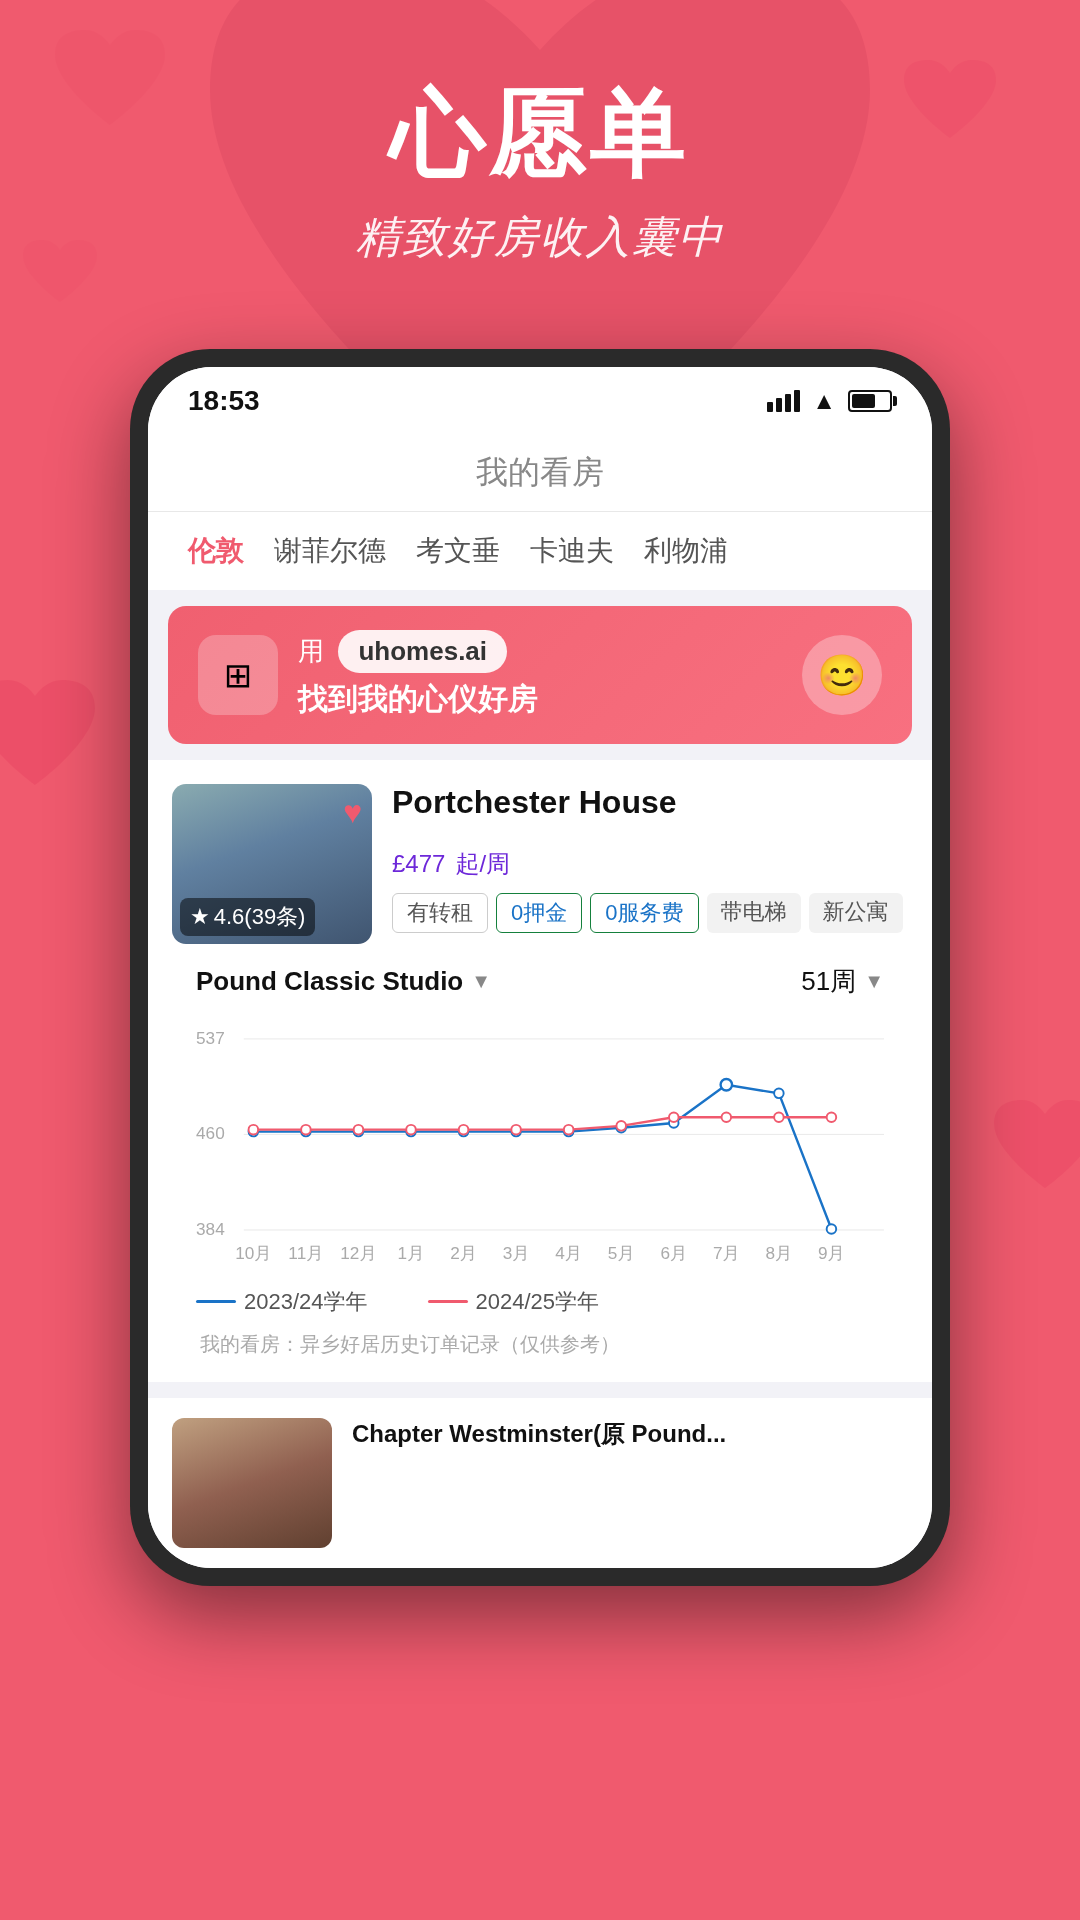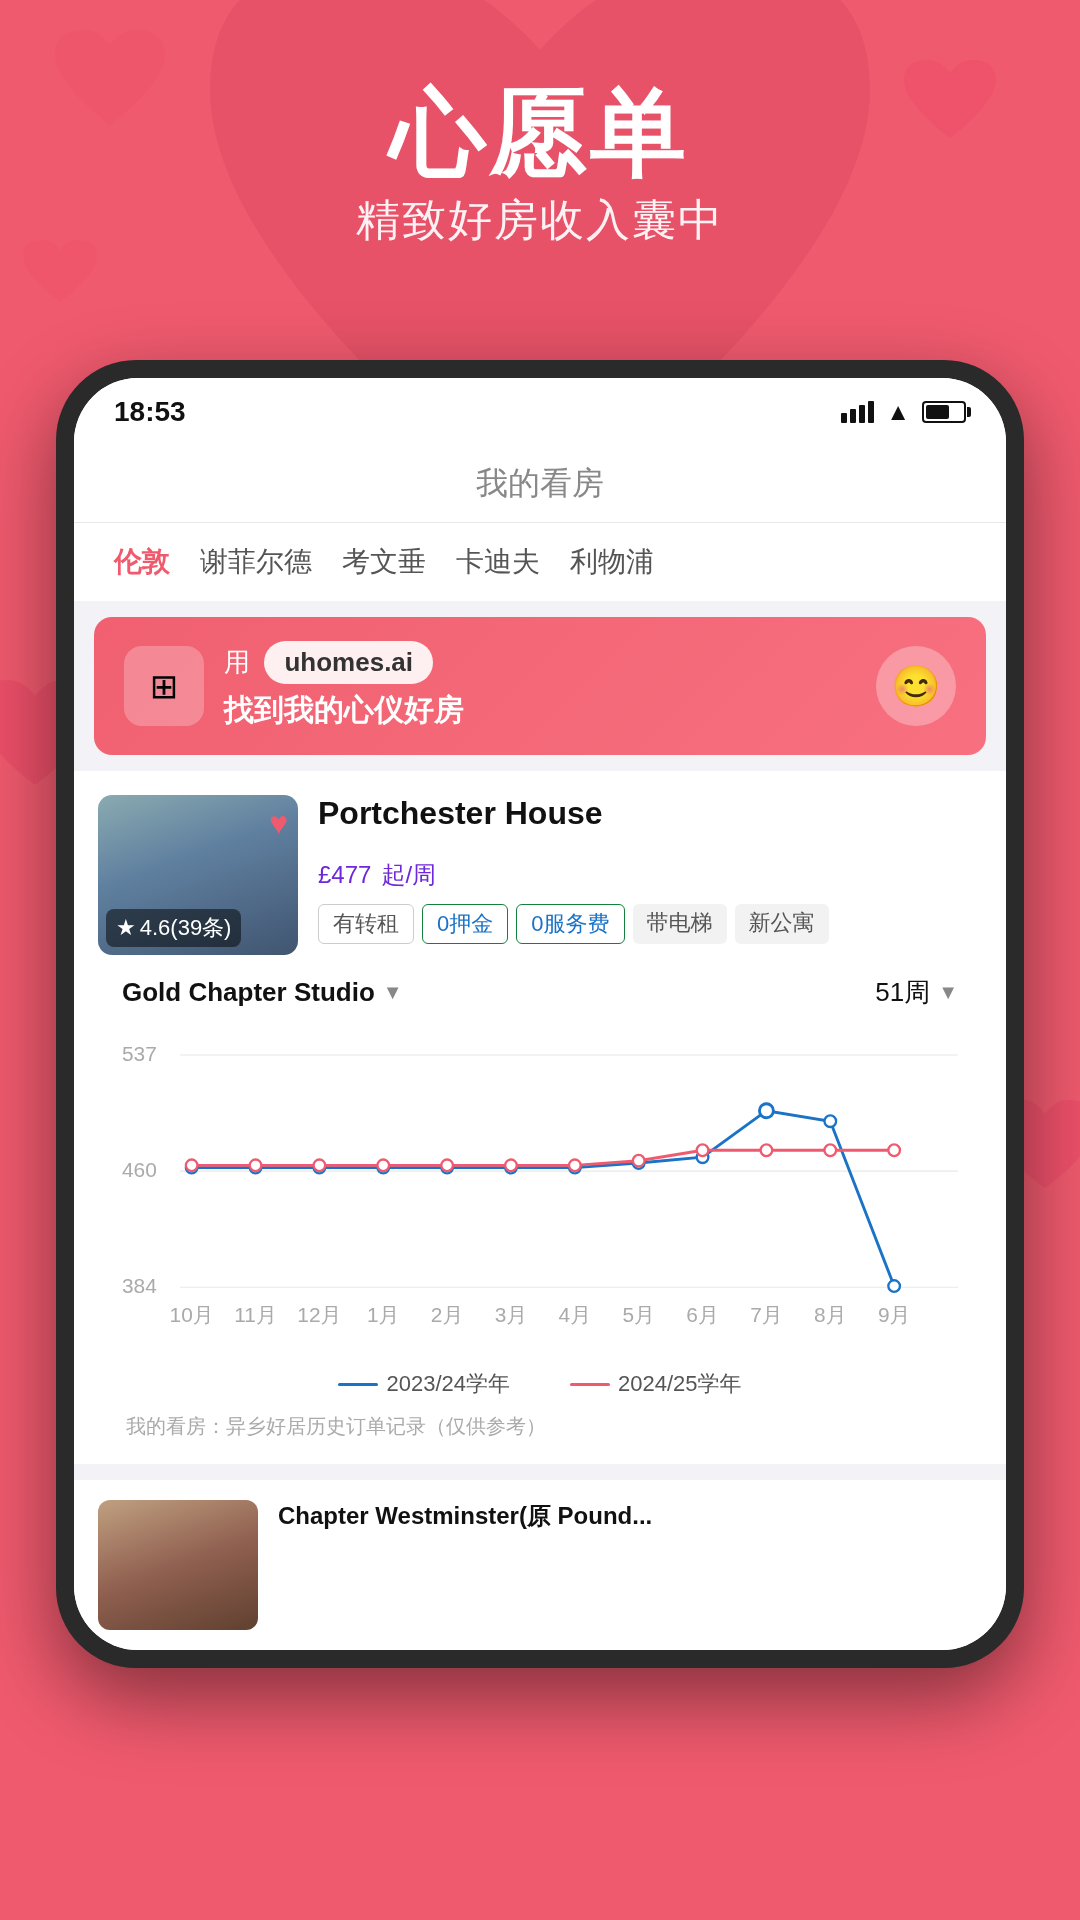--- a/index.html
+++ b/index.html
@@ -31,31 +31,32 @@
     .header-title {
       font-size: 96px;
       font-weight: 800;
       color: #fff;
       letter-spacing: 4px;
       line-height: 1.1;
     }
     .header-subtitle {
       font-size: 44px;
       color: rgba(255,255,255,0.92);
-      margin-top: 5px;
+      margin-top: 22px;
       letter-spacing: 2px;
+      font-style: italic;
     }
 
     
     .phone-wrap {
       position: absolute;
-      top: 360px;
+      top: 349px;
       left: 50%;
       transform: translateX(-50%);
-      width: 968px;
+      width: 820px;
       z-index: 10;
       border-radius: 29px;
     }
     .phone-outer {
       background: #2a2a2a;
       border-radius: 80px;
       padding: 18px;
       box-shadow: 0 30px 80px rgba(0,0,0,0.45);
     }
     .phone-inner {
@@ -315,22 +316,21 @@
       position: relative;
     }
     .chart-svg {
       width: 100%;
     }
 
     
     .chart-legend {
       display: flex;
       gap: 60px;
-      margin-top: 14px;
-      justify-content: center;
+      justify-content: flex-start;
     }
     .legend-item {
       display: flex;
       align-items: center;
       gap: 8px;
       font-size: 22px;
       color: #555;
     }
     .legend-line {
       width: 40px;
@@ -474,21 +474,21 @@
               <span class="tag tag-blue-outline">0服务费</span>
               <span class="tag tag-gray">带电梯</span>
               <span class="tag tag-gray">新公寓</span>
             </div>
           </div>
         </div>
 
         <div class="chart-section">
           <div class="chart-header">
             <div class="chart-type-select">
-              <span>Gold Chapter Studio</span>
+              <span>Pound Classic Studio</span>
               <span class="dropdown-arrow">▼</span>
             </div>
             <div class="chart-weeks">
               <span>51周</span>
               <span class="dropdown-arrow">▼</span>
             </div>
           </div>
 
           <div class="chart-container">
             <svg class="chart-svg" viewBox="0 0 720 280">

